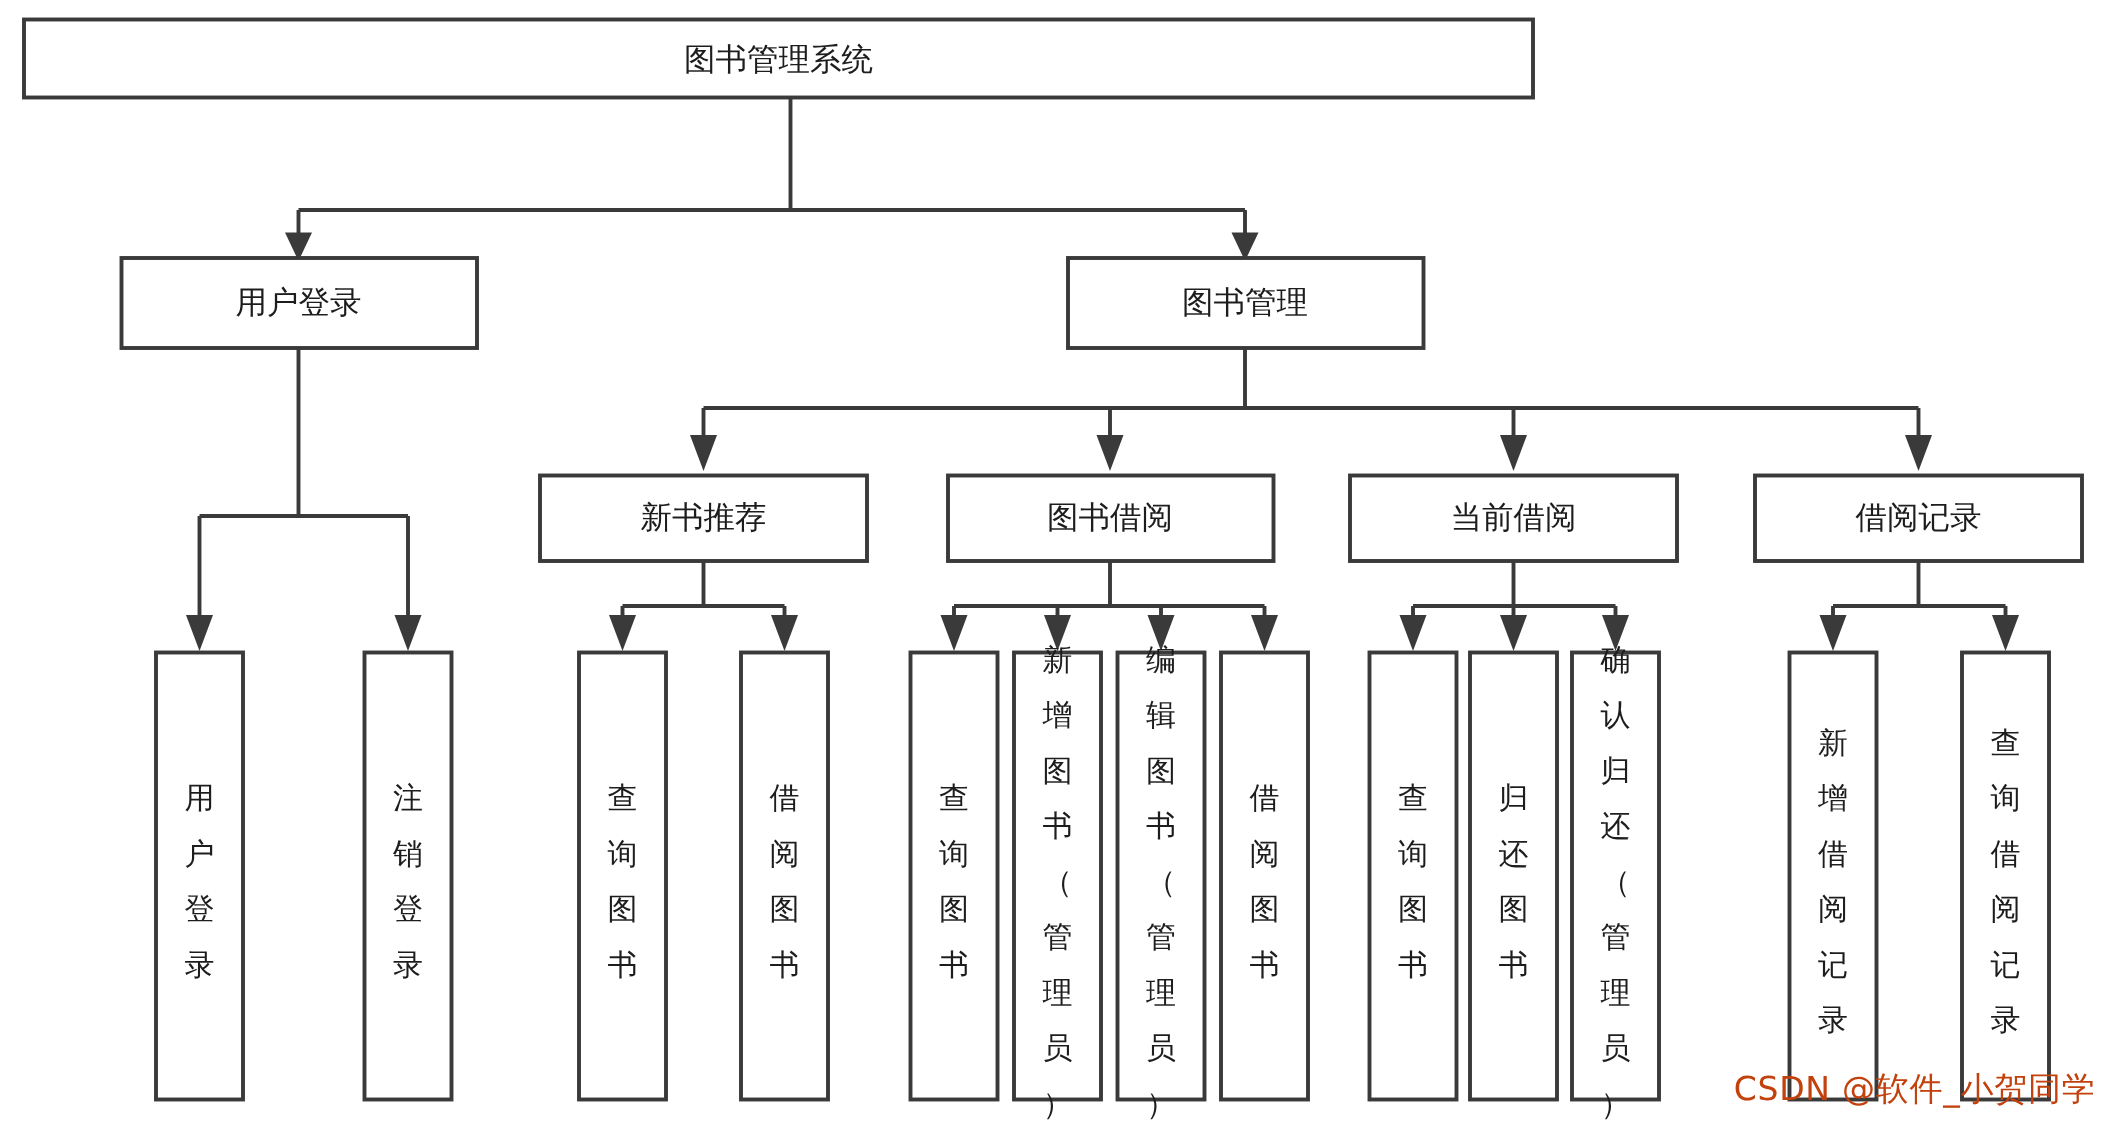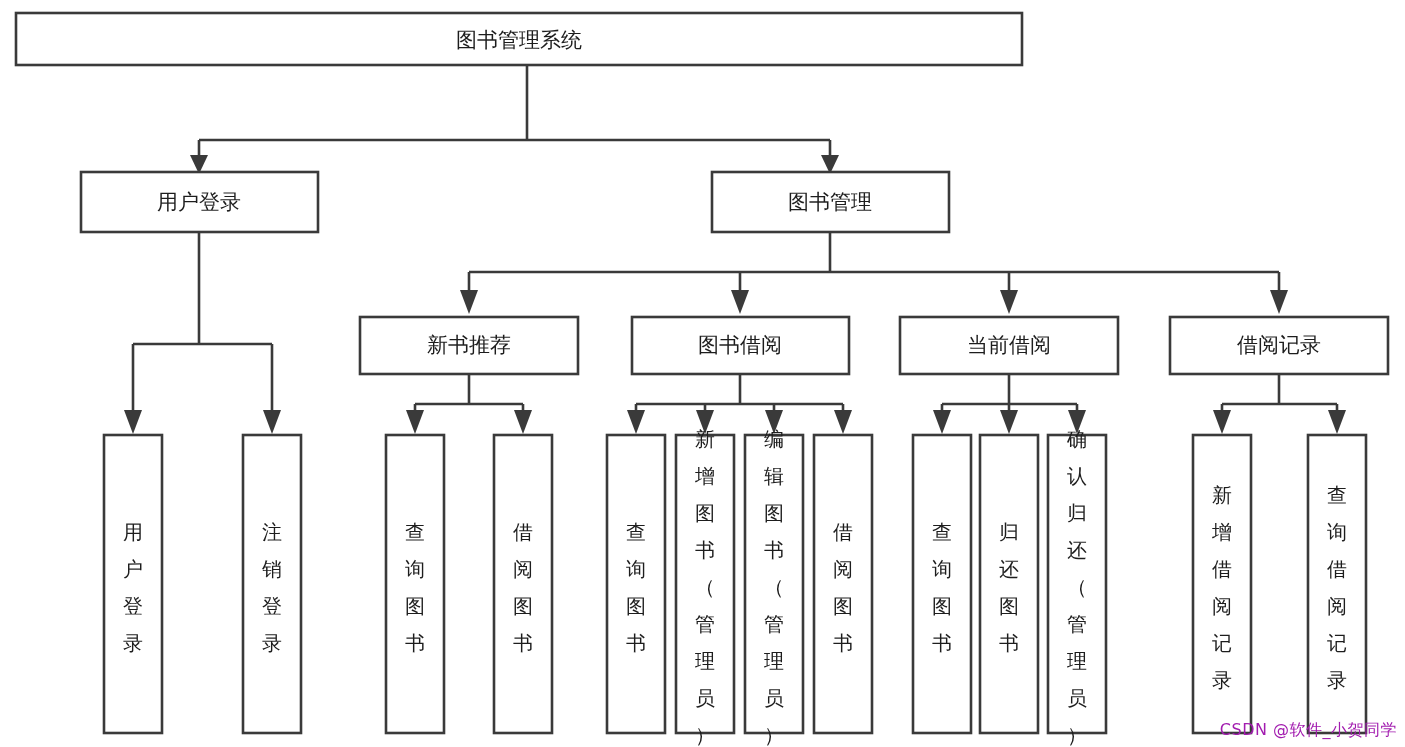--- a/index.html
+++ b/index.html
@@ -52,22 +52,22 @@
     font-family: "DejaVu Sans", "Liberation Sans", sans-serif;
     font-size: 20px;
     fill: #1d1d1d;
     text-anchor: middle;
   }
   .watermark {
     position: absolute;
     right: 8px;
     bottom: 6px;
     font-family: "DejaVu Sans", "Liberation Sans", sans-serif;
-    font-size: 16px;
-    color: #a21caf;
+    font-size: 22px;
+    color: #c2410c;
     letter-spacing: 0.5px;
     white-space: nowrap;
     user-select: none;
   }
 </style>
 </head>
 <body>
 
 <div id="diagram-root">
 

